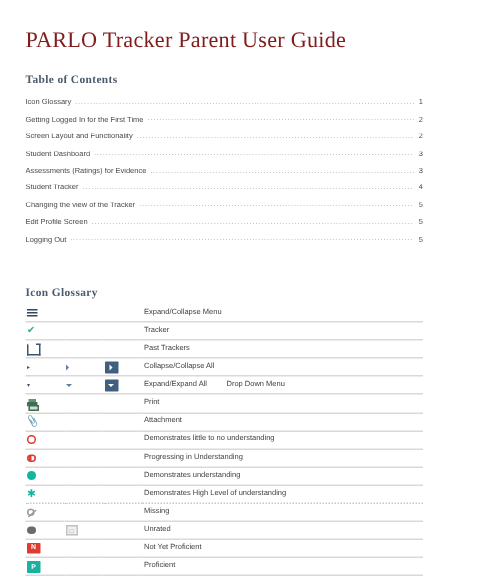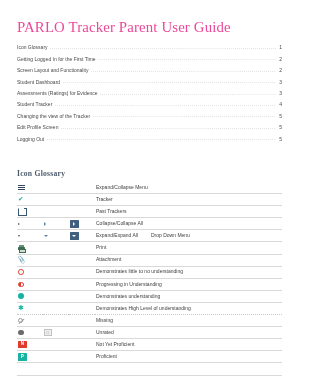--- a/index.html
+++ b/index.html
@@ -21,21 +21,21 @@
     height: 386px;
     padding: 18px 16px 0 17px;
     background: #ffffff;
   }
 
   
   .doc-title {
     font-family: "Liberation Serif", serif;
     font-size: 14.8px;
     font-weight: 400;
-    color: #ec4899;
+    color: #7f1d1d;
     letter-spacing: 0.15px;
     margin: 0 0 0 0;
     line-height: 1.25;
     white-space: nowrap;
   }
 
   
   .section-heading {
     font-family: "Liberation Serif", serif;
     font-size: 7.6px;
@@ -287,20 +287,23 @@
   .badge-red  { background: #e03b2f; }
   .badge-teal { background: #17b3a0; }
 </style>
 </head>
 <body>
 
 <div class="page">
 
   <h1 class="doc-title">PARLO Tracker Parent User Guide</h1>
 
+  <div class="toc-heading-wrap">
+    <div class="section-heading">Table of Contents</div>
+  </div>
 
   <div class="toc" id="toc-list">
       <div class="toc-row">
         <span class="toc-label">Icon Glossary</span>
         <span class="toc-dots">........................................................................................................................................................................................................</span>
         <span class="toc-page">1</span>
       </div>
       <div class="toc-row">
         <span class="toc-label">Getting Logged In for the First Time</span>
         <span class="toc-dots">........................................................................................................................................................................................................</span>

